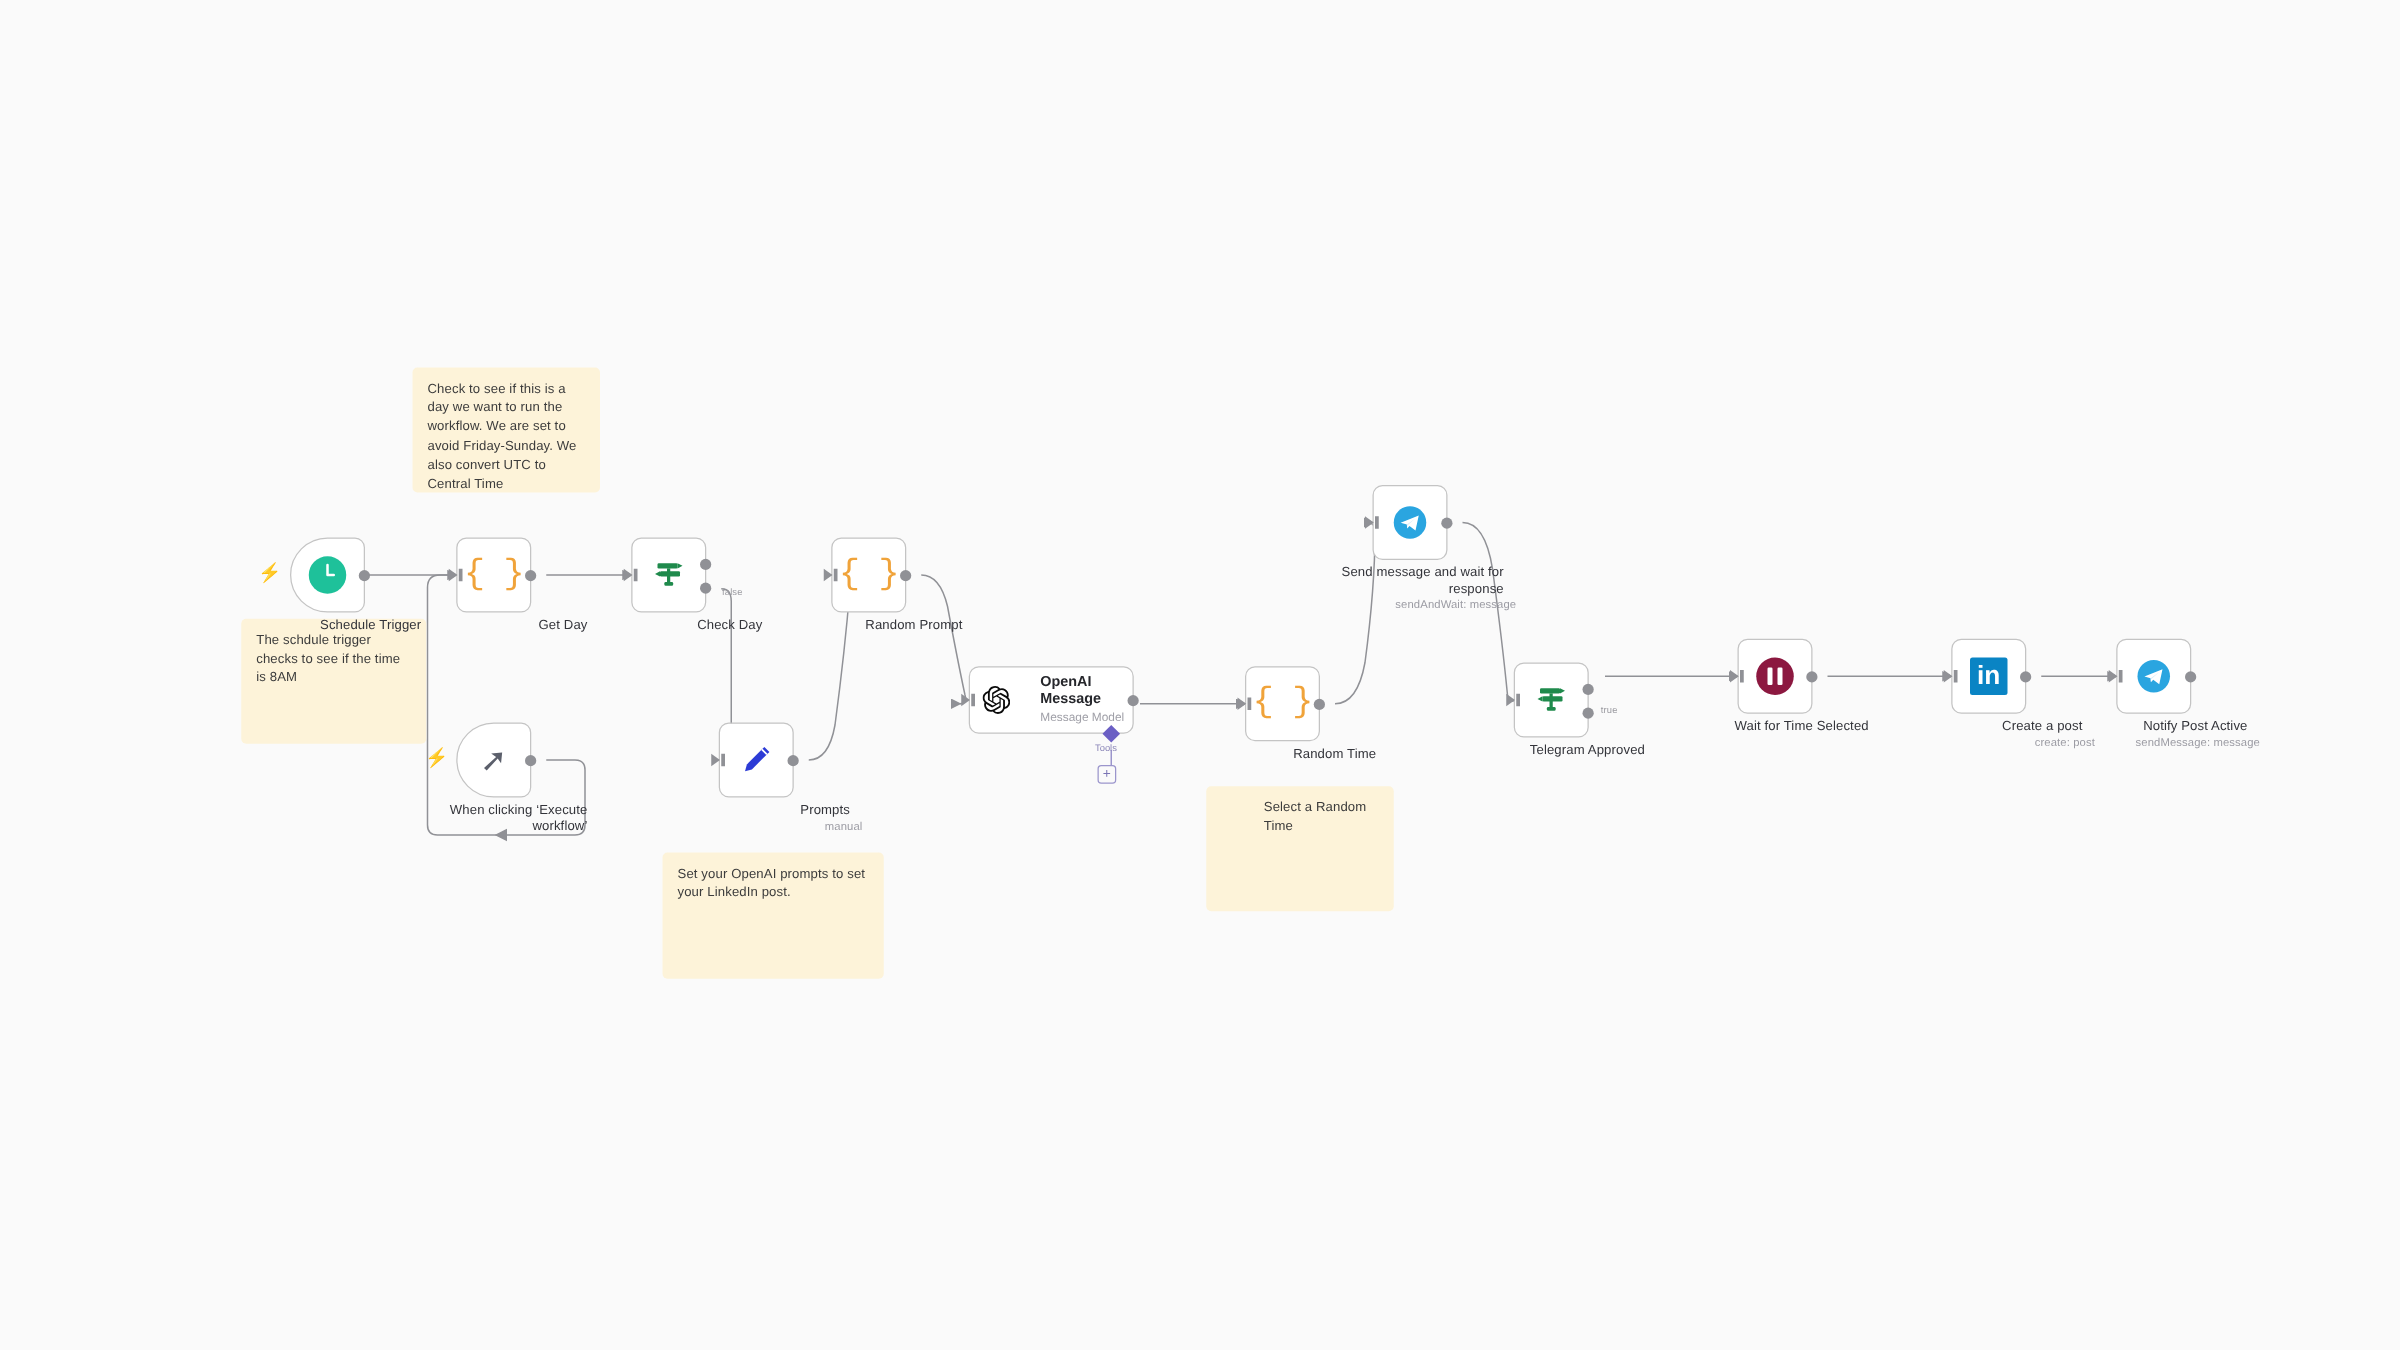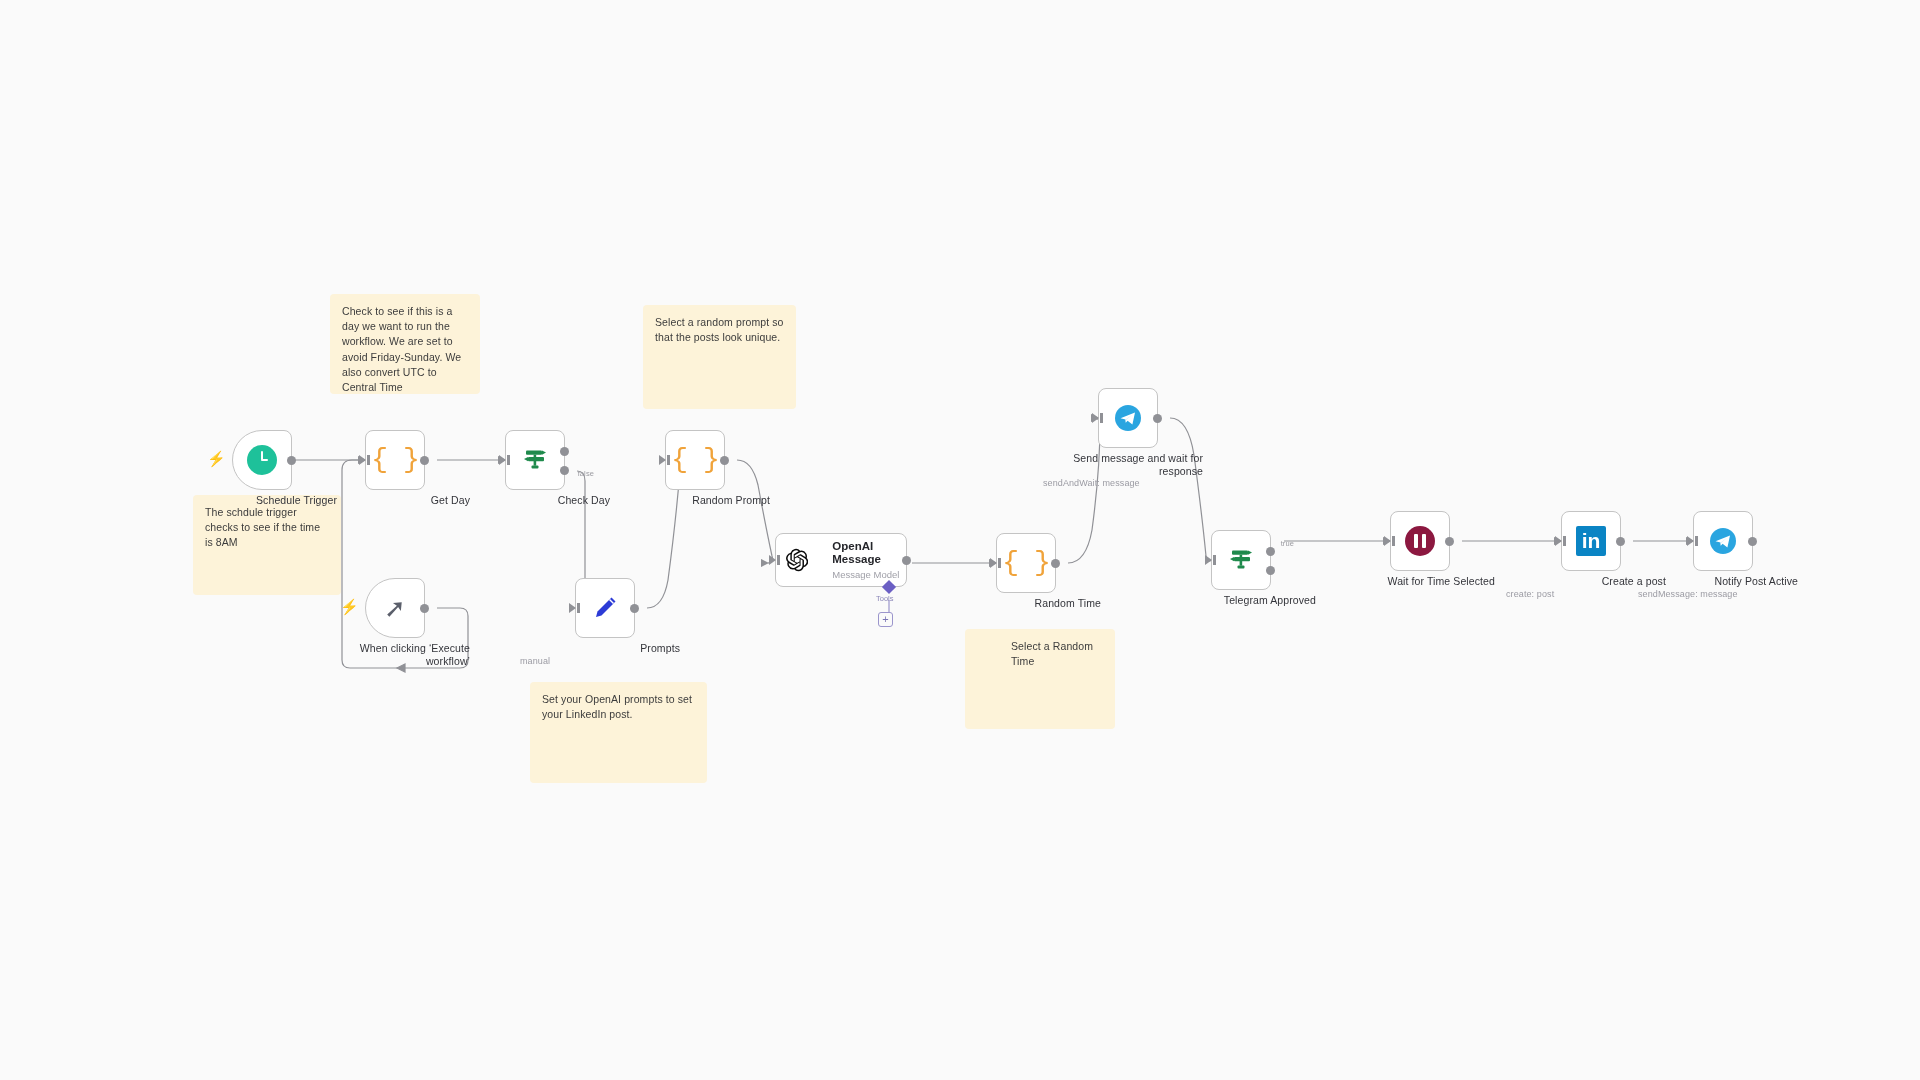--- a/index.html
+++ b/index.html
@@ -68,21 +68,21 @@
     font-size: 10.5px;
     color: #33343a;
     line-height: 1.25;
     letter-spacing: .1px;
   }
   .node-sublabel {
     position: absolute;
     left: 50%;
     transform: translateX(-50%);
     width: 170px;
-    text-align: left;
+    text-align: right;
     font-size: 9px;
     color: #9b9ba3;
     letter-spacing: .1px;
   }
   .wide-title {
     font-size: 11.5px; color: #25262b; font-weight: 600; line-height: 1.2;
   }
   .wide-sub {
     font-size: 9.5px; color: #a0a0a8; line-height: 1.2; margin-top: 2px;
   }
@@ -233,21 +233,20 @@
       <path d="M 1633 541 L 1693 541" marker-end="url(#arrow)"></path>
 
       <path d="M 889 600 L 889 618" stroke="#9b95cc"></path>
     </g>
   </svg>
 
   <div class="sticky" style="left:330px;top:294px;width:150px;height:100px;">Check to see if this is a day we want to run the workflow. We are set to avoid Friday-Sunday. We also convert UTC to Central Time</div>
 
   <div class="sticky" style="left:161px;top:495px;width:148px;height:100px;margin-left:32px;">The schdule trigger checks to see if the time is 8AM</div>
 
-  <div class="sticky" style="left:643px;top:305px;width:153px;height:104px;">Select a random prompt so that the posts look unique.</div>
 
   <div class="sticky" style="left:530px;top:682px;width:177px;height:101px;">Set your OpenAI prompts to set your LinkedIn post.</div>
 
   <div class="sticky" style="left:965px;top:629px;width:150px;height:100px;padding-left:46px;">Select a Random Time</div>
 
   <div class="node" style="left:232px;top:430px;">
     <div class="node-box trigger">
       <span class="bolt">⚡</span>
       <span class="icon-clock"></span>
       <span class="port-out"></span>
@@ -361,21 +360,21 @@
       <svg width="30" height="30" viewBox="0 0 30 30">
         <rect x="6" y="5.5" width="16" height="4.2" rx="1" fill="#1f8a4c"></rect>
         <polygon points="22,5.5 26,7.6 22,9.7" fill="#1f8a4c"></polygon>
         <rect x="8" y="12" width="16" height="4.2" rx="1" fill="#1f8a4c"></rect>
         <polygon points="8,12 4,14.1 8,16.2" fill="#1f8a4c"></polygon>
         <rect x="13.6" y="9.7" width="2.6" height="11" fill="#1f8a4c"></rect>
         <rect x="11.5" y="20.5" width="7" height="3" rx="1" fill="#1f8a4c"></rect>
       </svg>
       <span class="port-out p-top"></span>
       <span class="port-out p-bot"></span>
-      <span class="port-tag" style="right:-24px;top:8px;">true</span>
+      <span class="port-tag" style="right:-24px;top:32px;">true</span>
     </div>
     <div class="node-label">Telegram Approved</div>
   </div>
 
   <div class="node" style="left:1390px;top:511px;">
     <div class="node-box">
       <span class="port-in"></span>
       <span class="icon-pause"></span>
       <span class="port-out"></span>
     </div>

